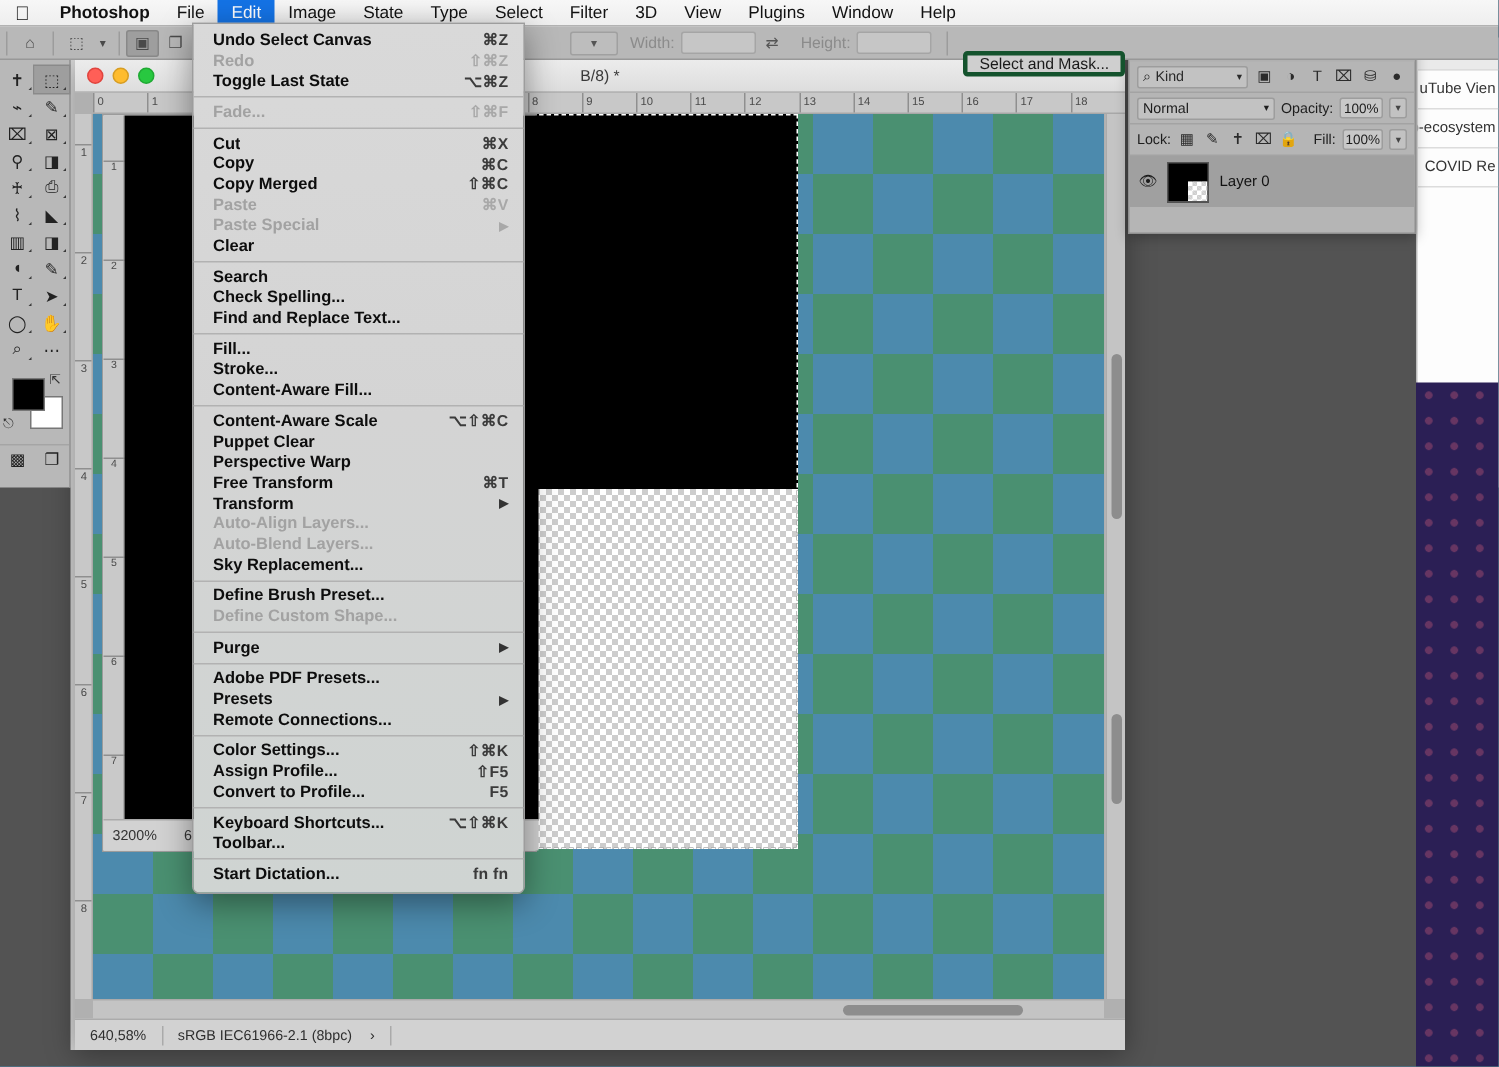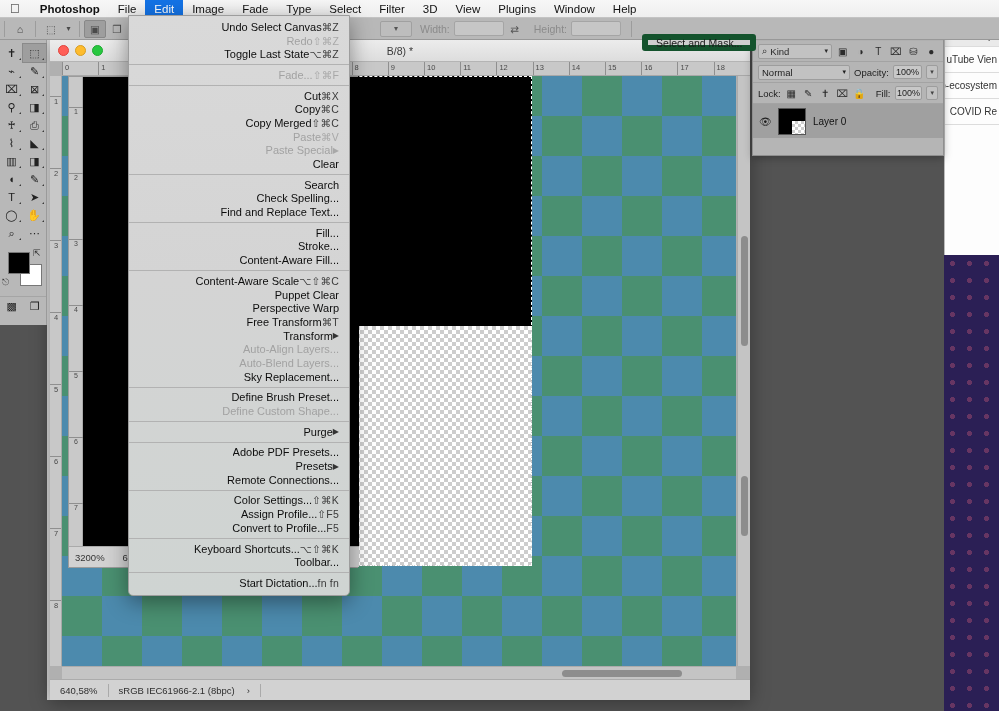--- a/index.html
+++ b/index.html
@@ -56,21 +56,21 @@
             justify-content:center; }
   .ob-btn.sel { background:#9e9e9e; border:1px solid #888; border-radius:2px; }
   .ob-lbl { color:#8b8b8b; margin:0 4px 0 8px;text-align:center; }
   .ob-input { width:50px; height:15px; background:#c6c6c6;
               border:1px solid #a5a5a5; border-radius:2px; }
   .ob-select { width:32px; height:16px; background:#bdbdbd;
                border:1px solid #a0a0a0; border-radius:2px;
                display:flex;align-items:center;justify-content:center;
                font-size:8px;color:#555; }
   .ob-mainbtn { height:17px; padding:0 8px; background:#cfcfcf;
-                border:6px solid #14532d; border-radius:3px;
+                border:3px solid #14532d; border-radius:3px;
                 font-size:10.5px; color:#1a1a1a; display:flex;
                 align-items:center;margin-top:28px; }
 
   
   #toolbar {
     position:absolute; left:0; top:40px; width:47px; height:285px;
     background:#b8b8b8; border-right:1px solid #9a9a9a; z-index:40;
     padding-top:4px;
   }
   .tb-grid { display:grid; grid-template-columns:23px 23px; }
@@ -229,21 +229,21 @@
 
   
   #editmenu {
     position:absolute; left:128px; top:15px; width:222px;
     background: linear-gradient(180deg,#d9d9d9 0%,#d4d4d4 45%,#cfd4d2 100%);
     border:1px solid #9d9d9d; border-radius:0 0 5px 5px;
     box-shadow:0 6px 22px rgba(0,0,0,.4);
     z-index:100; padding:4px 0 5px 0; font-size:11px; color:#0d0d0d;
   }
   .mi { display:flex; align-items:center; height:13.7px; padding:0 10px 0 13px;
-        justify-content:flex-end; white-space:nowrap; }
+        justify-content:space-between; white-space:nowrap;font-weight:bold; }
   .mi .label{ overflow:hidden; text-overflow:ellipsis; }
   .mi .key{ color:#3b3b3b; font-size:10.5px; letter-spacing:.2px; }
   .mi.dis{ color:#a2a2a2; }
   .mi.dis .key{ color:#a8a8a8; }
   .mi.hl{ background:linear-gradient(#2c7ef2,#1565e0); color:#fff; }
   .mi.hl .key{ color:#fff; }
   .mi .sub{ font-size:8px; color:#333; }
   .mi.dis .sub{ color:#a8a8a8; }
   .msep{ height:1px; background:#b2b2b2; margin:3px 0; }
 </style>
@@ -268,21 +268,21 @@
 <div id="bg-browser-body">
   <div class="dot-grid"></div>
 </div>
 
 <div id="menubar">
   <div class="mb-apple"></div>
   <div class="mb-item bold">Photoshop</div>
   <div class="mb-item">File</div>
   <div class="mb-item active">Edit</div>
   <div class="mb-item">Image</div>
-  <div class="mb-item">Fade</div>
+  <div class="mb-item">State</div>
   <div class="mb-item">Type</div>
   <div class="mb-item">Select</div>
   <div class="mb-item">Filter</div>
   <div class="mb-item">3D</div>
   <div class="mb-item">View</div>
   <div class="mb-item">Plugins</div>
   <div class="mb-item">Window</div>
   <div class="mb-item">Help</div>
 </div>
 

